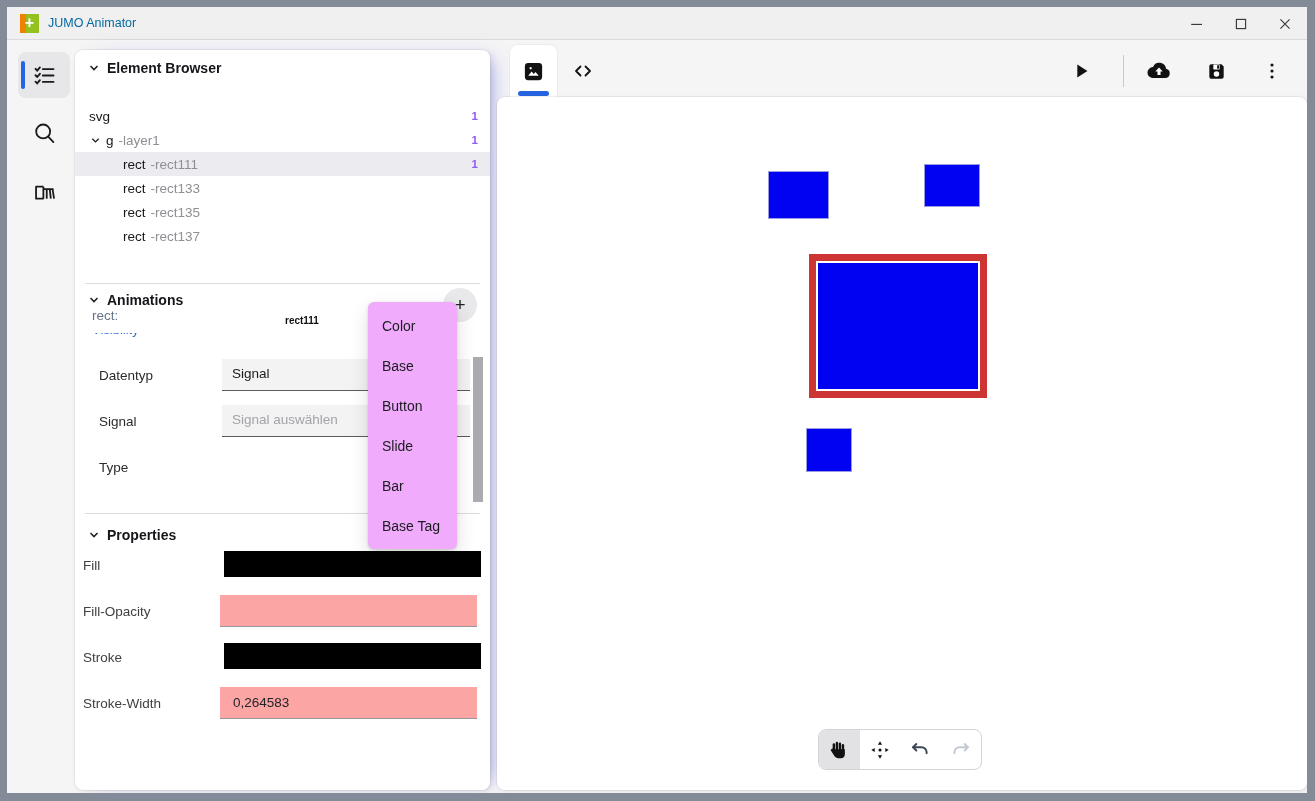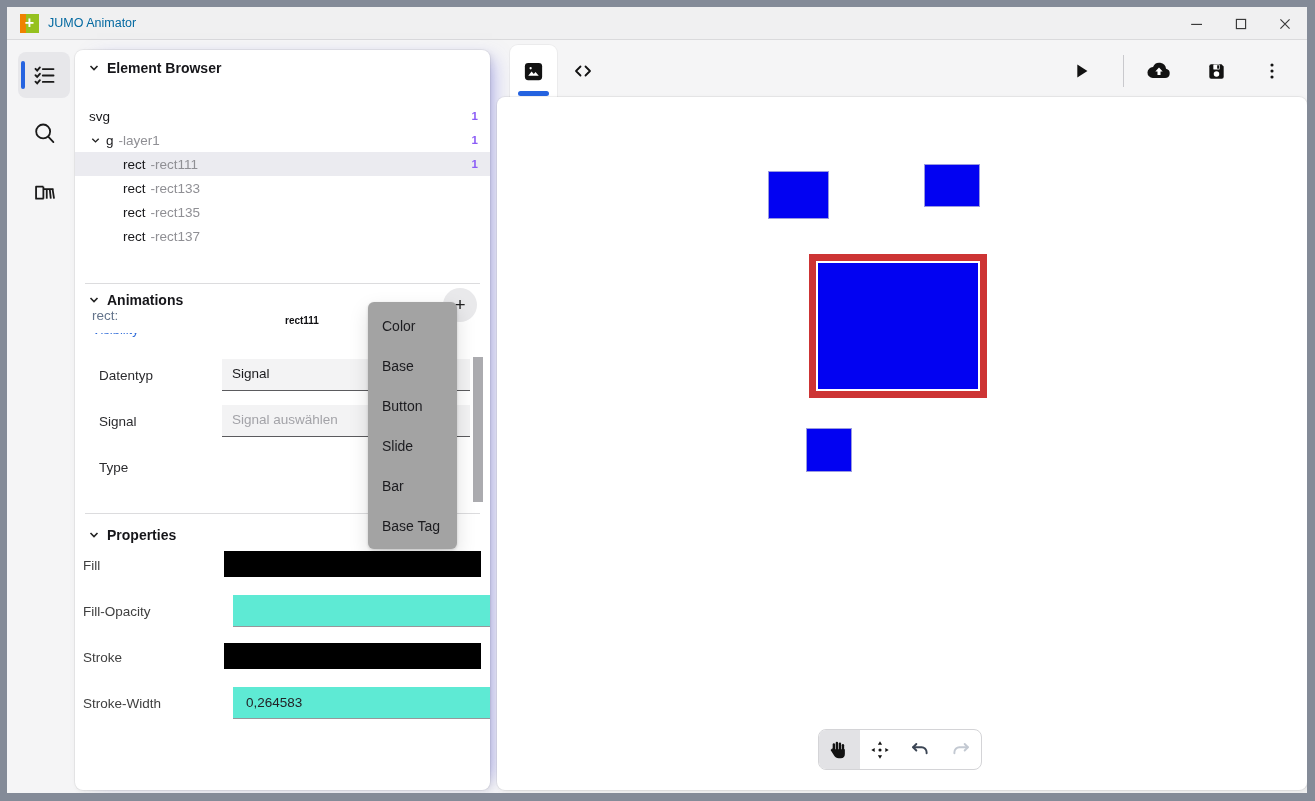--- a/index.html
+++ b/index.html
@@ -45,24 +45,24 @@
 
   .f-label { position:absolute; left:24px; font-size:13.5px; color:#2b2b2e; }
   .f-box { position:absolute; left:147px; width:248px; height:32px; background:#f3f3f4; border-bottom:1.5px solid #5b5b5e;
     line-height:30px; padding:0 10px; font-size:13.5px; color:#1a1a1d; }
   .f-box.placeholder { color:#a3a3a8; }
 
   .anim-scrollbar { position:absolute; left:398px; top:307px; width:10px; height:145px; background:#ababaf; }
 
   .p-label { position:absolute; left:8px; font-size:13.5px; color:#404040; }
   .p-swatch { position:absolute; left:149px; width:257px; height:26px; }
-  .p-input { position:absolute; left:158px; width:257px; height:32px; background:#5eead4; border-bottom:1px solid #97979b;
+  .p-input { position:absolute; left:145px; width:257px; height:32px; background:#fca5a5; border-bottom:1px solid #97979b;
     line-height:31px; padding:0 13px; font-size:13.5px; color:#232327; }
 
-  .menu { position:absolute; left:293px; top:252px; width:89px; height:247px; background:#a3a3a3; border-radius:6px; z-index:6;
+  .menu { position:absolute; left:293px; top:252px; width:89px; height:247px; background:#f0abfc; border-radius:6px; z-index:6;
     padding-top:4px; box-shadow:0 1px 3px rgba(0,0,0,.16), 0 8px 20px rgba(0,0,0,.13); }
   .menu-item { height:40px; line-height:40px; padding-left:14px; font-size:14px; color:#1c1c20; }
 
   
   .tab-design { position:absolute; left:503px; top:38px; width:47px; height:52px; background:#fff; border-radius:8px 8px 0 0;
     display:flex; align-items:center; justify-content:center; box-shadow:0 0 0 1px rgba(0,0,0,.04); }
   .tab-underline { position:absolute; bottom:1px; left:8px; right:8px; height:5px; background:var(--accent); border-radius:3px; }
   .tab-code { position:absolute; left:562px; top:50px; width:28px; height:28px; display:flex; align-items:center; justify-content:center; }
 
   .top-icon { position:absolute; top:46px; width:36px; height:36px; display:flex; align-items:center; justify-content:center; }

